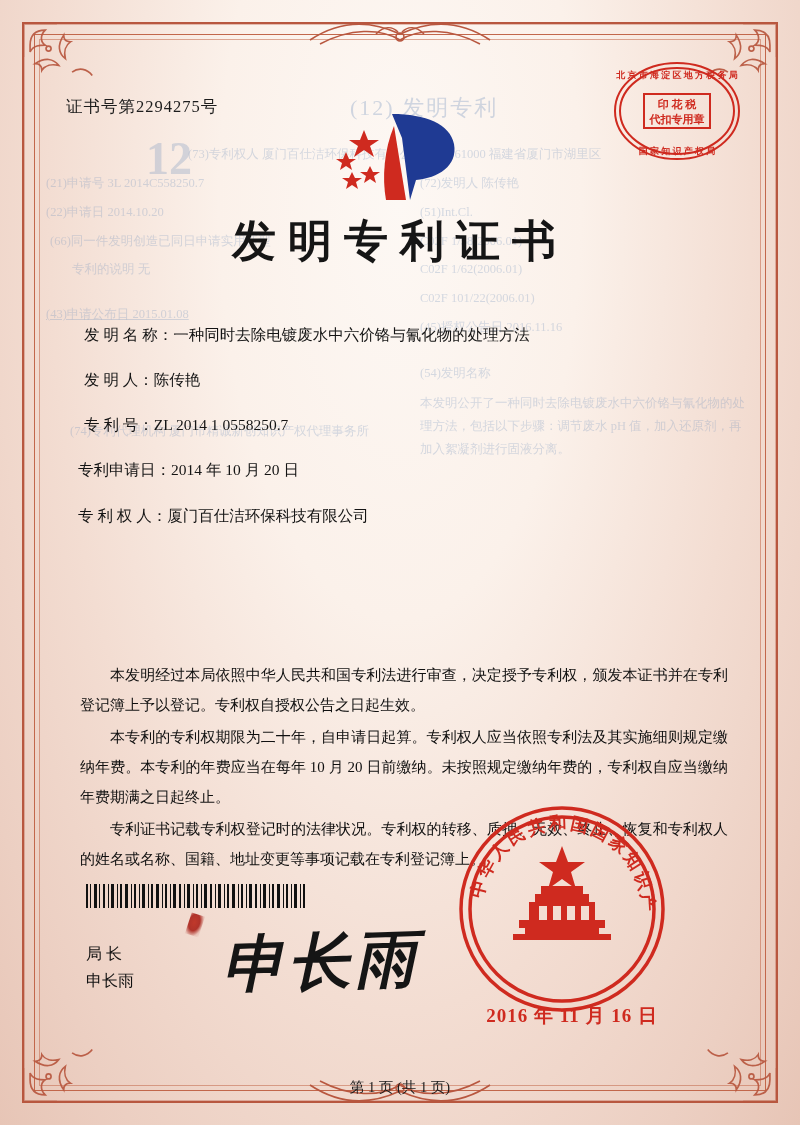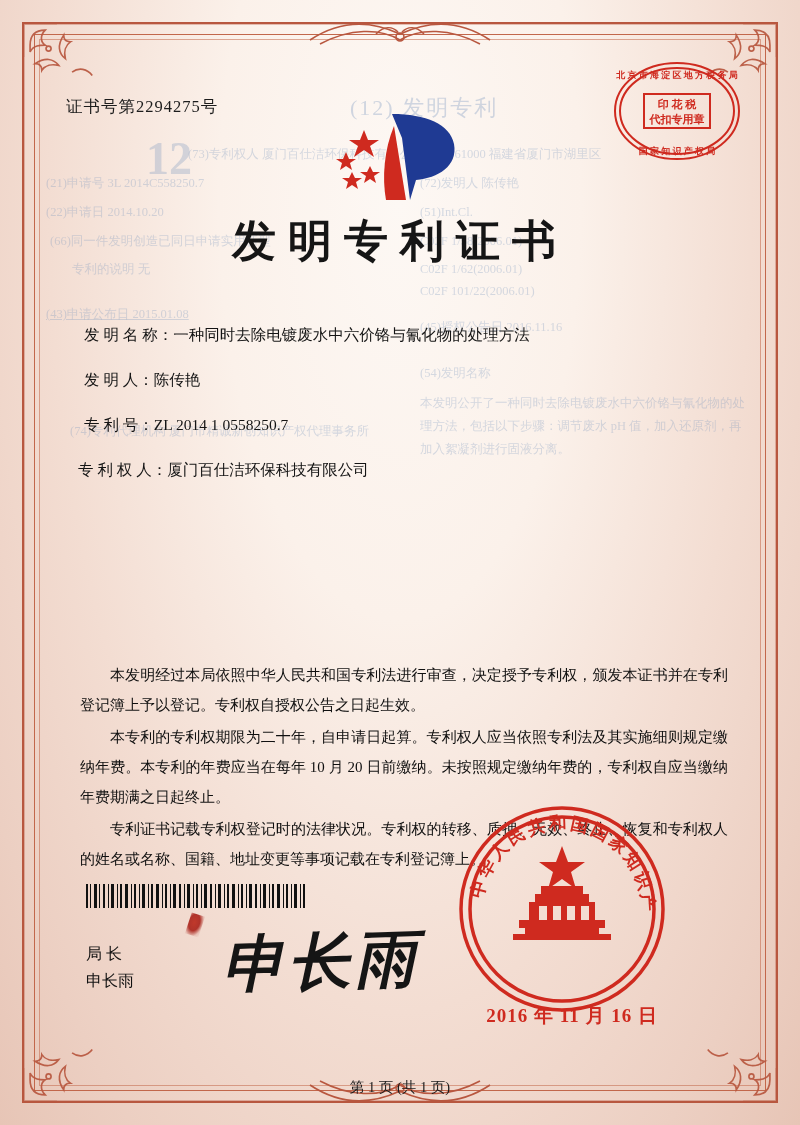--- a/index.html
+++ b/index.html
@@ -133,21 +133,21 @@
     <div class="g" style="left:420px;top:143px;">地址 361000 福建省厦门市湖里区</div>
     <div class="g" style="left:46px;top:172px;">(21)申请号 3L 2014C558250.7</div>
     <div class="g" style="left:420px;top:172px;">(72)发明人 陈传艳</div>
     <div class="g" style="left:46px;top:201px;">(22)申请日 2014.10.20</div>
     <div class="g" style="left:420px;top:201px;">(51)Int.Cl.</div>
     <div class="g" style="left:50px;top:230px;">(66)同一件发明创造已同日申请实用新型</div>
     <div class="g" style="left:420px;top:230px;">C02F 1/58(2006.01)</div>
     <div class="g" style="left:72px;top:258px;">专利的说明 无</div>
     <div class="g" style="left:420px;top:258px;">C02F 1/62(2006.01)</div>
     <div class="g" style="left:46px;top:303px;text-decoration:underline;">(43)申请公布日 2015.01.08</div>
-    <div class="g" style="left:420px;top:280px;">C02F 101/22(2006.01)</div>
+    <div class="g" style="left:420px;top:287px;">C02F 101/22(2006.01)</div>
     <div class="g" style="left:420px;top:316px;">(45)授权公告日 2016.11.16</div>
     <div class="g" style="left:420px;top:362px;">(54)发明名称</div>
     <div class="g" style="left:46px;top:420px;margin-left:24px;">(74)专利代理机构 厦门市精诚新创知识产权代理事务所</div>
     <div class="g" style="left:420px;top:392px;width:330px;white-space:normal;">本发明公开了一种同时去除电镀废水中六价铬与氰化物的处理方法，包括以下步骤：调节废水 pH 值，加入还原剂，再加入絮凝剂进行固液分离。</div>
     <div class="g" style="left:456px;top:458px;"></div>
   </div>
 
   <div class="frame-outer"></div>
   <div class="frame-inner"></div>
   <div class="frame-hair"></div>
@@ -243,20 +243,23 @@
 
     <div class="fields">
       <div class="field">
         <span class="flabel">发 明 名 称：</span><span class="fvalue">一种同时去除电镀废水中六价铬与氰化物的处理方法</span>
       </div>
       <div class="field">
         <span class="flabel">发 明 人：</span><span class="fvalue">陈传艳</span>
       </div>
       <div class="field">
         <span class="flabel">专 利 号：</span><span class="fvalue">ZL 2014 1 0558250.7</span>
+      </div>
+      <div class="field" style="margin-left:-6px;">
+        <span class="flabel">专利申请日：</span><span class="fvalue">2014 年 10 月 20 日</span>
       </div>
       <div class="field" style="margin-left:-6px;">
         <span class="flabel">专 利 权 人：</span><span class="fvalue">厦门百仕洁环保科技有限公司</span>
       </div>
     </div>
 
     <div class="para-wrap">
       <p class="para">本发明经过本局依照中华人民共和国专利法进行审查，决定授予专利权，颁发本证书并在专利登记簿上予以登记。专利权自授权公告之日起生效。</p>
       <p class="para">本专利的专利权期限为二十年，自申请日起算。专利权人应当依照专利法及其实施细则规定缴纳年费。本专利的年费应当在每年 10 月 20 日前缴纳。未按照规定缴纳年费的，专利权自应当缴纳年费期满之日起终止。</p>
       <p class="para">专利证书记载专利权登记时的法律状况。专利权的转移、质押、无效、终止、恢复和专利权人的姓名或名称、国籍、地址变更等事项记载在专利登记簿上。</p>

